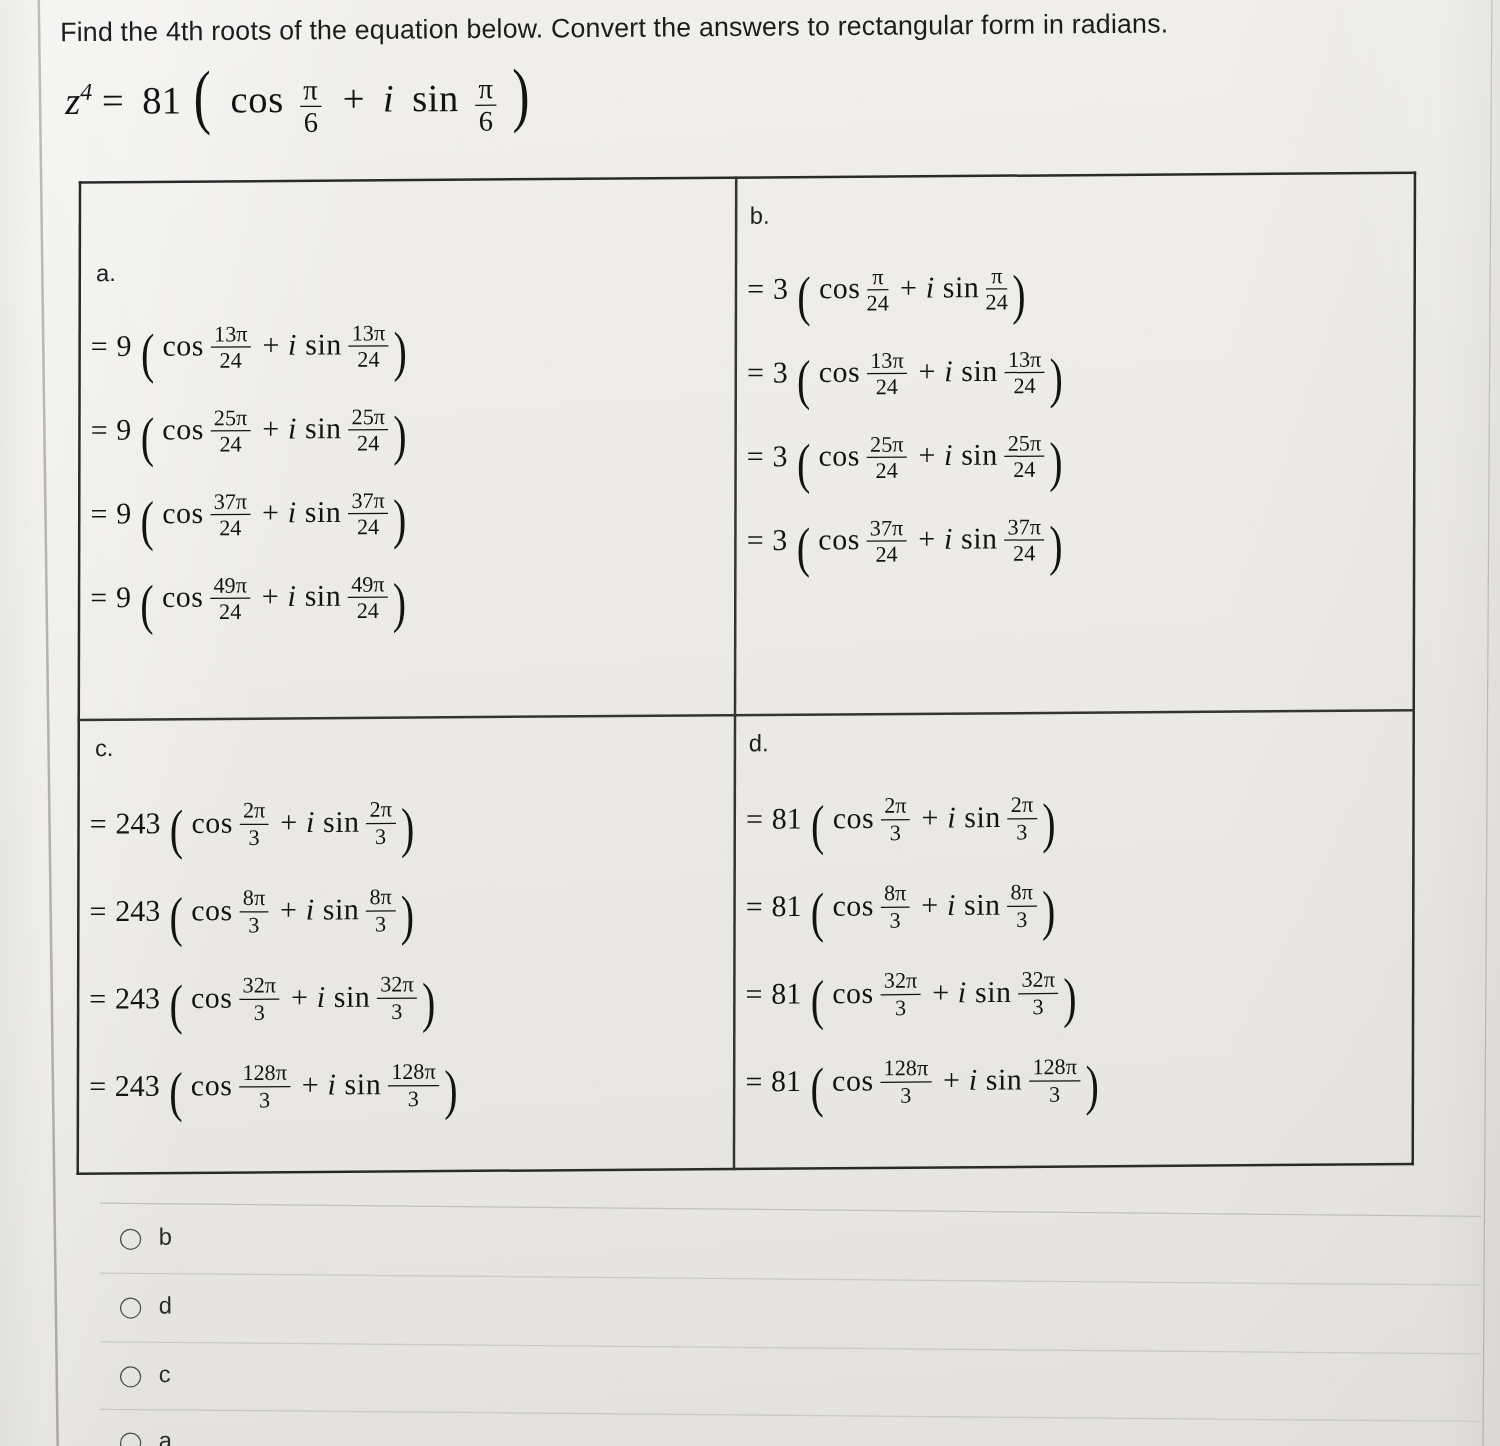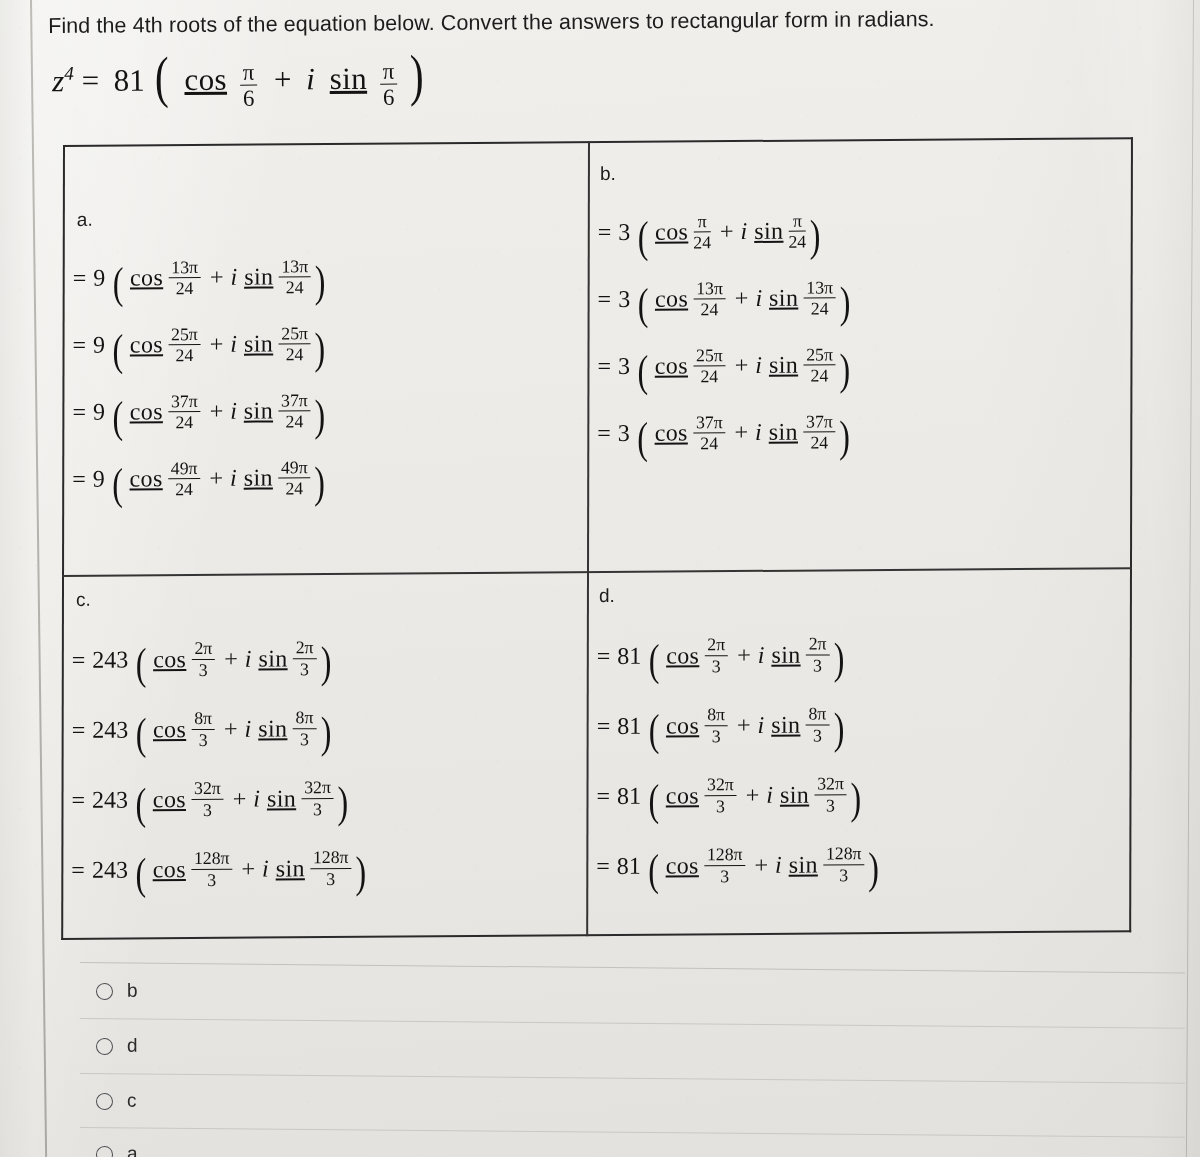--- a/index.html
+++ b/index.html
@@ -188,21 +188,21 @@
     font-size: 24px;
     white-space: nowrap;
     height: 67px;
     display: flex;
     align-items: center;
   }
   #cell-c .eq-row, #cell-d .eq-row { height: 70px; }
 
   .eq-eq   { margin-right: 7px; }
   .eq-coef { margin-right: 5px; }
-  .eq-trig { margin: 0 3px 0 5px; letter-spacing: .4px; text-decoration: underline; }
+  .eq-trig { margin: 0 3px 0 5px; letter-spacing: .4px; }
   .eq-plus { margin: 0 7px; }
   .eq-i    { margin-right: 2px; }
 
   
   .rule {
     position: absolute;
     left: 80px;
     width: 1105px;
     height: 1.4px;
     background: #c9c8c3;

